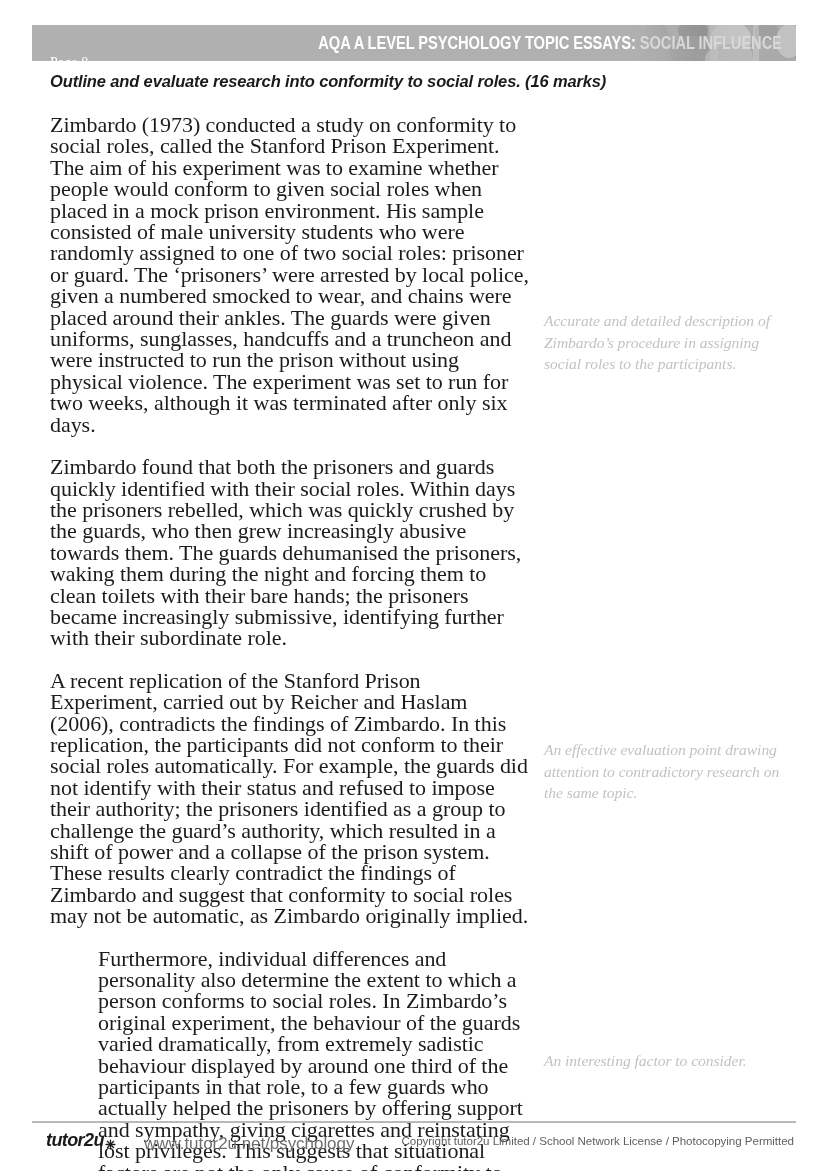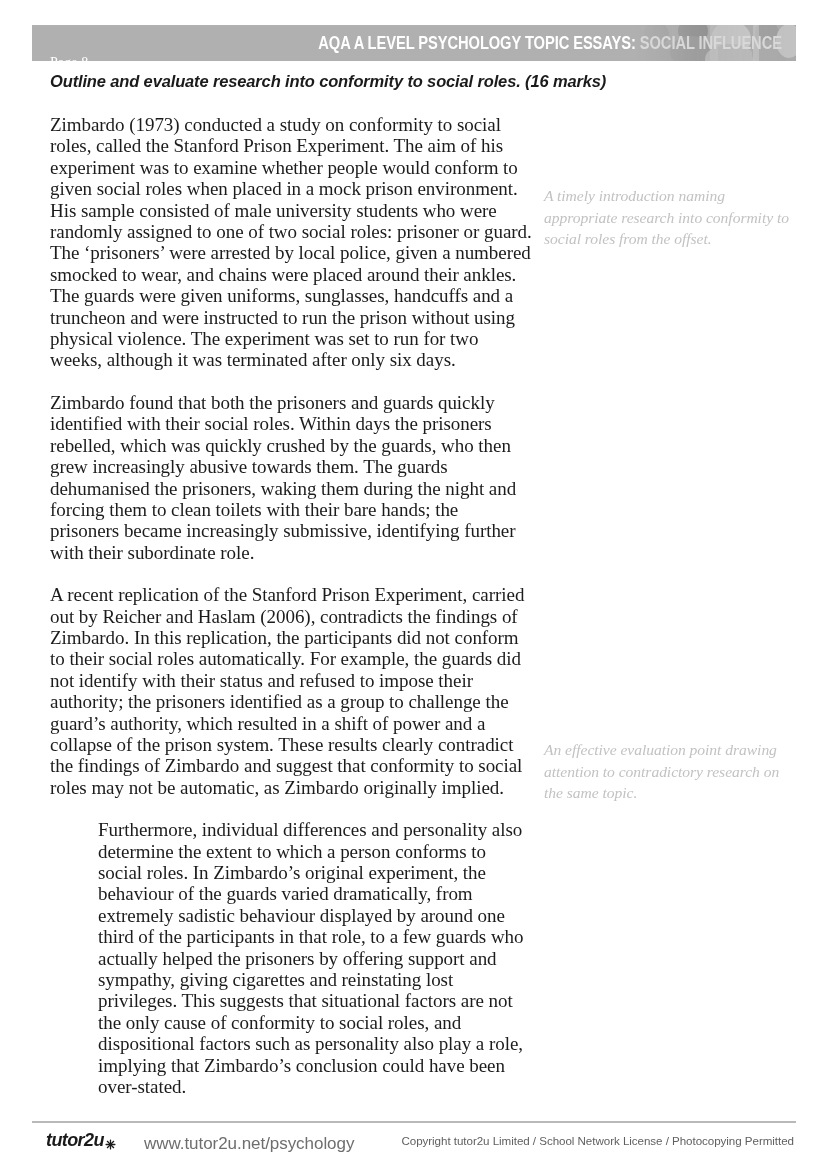--- a/index.html
+++ b/index.html
@@ -95,21 +95,21 @@
   
   .body-col {
     position: absolute;
     left: 50px;
     top: 114px;
     width: 482px;
   }
 
   .body-col p {
     font-family: "Liberation Serif", serif;
-    font-size: 19px;
+    font-size: 22px;
     line-height: 21.4px;
     color: #1c1c1c;
     text-align: left;
     margin: 0 0 21px 0;
     letter-spacing: -0.05px;
   }
   .body-col p:last-child { margin-bottom: 0; margin-left: 48px; }
 
   
   .notes-col {
@@ -241,22 +241,23 @@
   <div class="question">Outline and evaluate research into conformity to social roles. (16 marks)</div>
 
   <div class="body-col">
     <p>Zimbardo (1973) conducted a study on conformity to social roles, called the Stanford Prison Experiment. The aim of his experiment was to examine whether people would conform to given social roles when placed in a mock prison environment. His sample consisted of male university students who were randomly assigned to one of two social roles: prisoner or guard. The ‘prisoners’ were arrested by local police, given a numbered smocked to wear, and chains were placed around their ankles. The guards were given uniforms, sunglasses, handcuffs and a truncheon and were instructed to run the prison without using physical violence. The experiment was set to run for two weeks, although it was terminated after only six days.</p>
     <p>Zimbardo found that both the prisoners and guards quickly identified with their social roles. Within days the prisoners rebelled, which was quickly crushed by the guards, who then grew increasingly abusive towards them. The guards dehumanised the prisoners, waking them during the night and forcing them to clean toilets with their bare hands; the prisoners became increasingly submissive, identifying further with their subordinate role.</p>
     <p>A recent replication of the Stanford Prison Experiment, carried out by Reicher and Haslam (2006), contradicts the findings of Zimbardo. In this replication, the participants did not conform to their social roles automatically. For example, the guards did not identify with their status and refused to impose their authority; the prisoners identified as a group to challenge the guard’s authority, which resulted in a shift of power and a collapse of the prison system. These results clearly contradict the findings of Zimbardo and suggest that conformity to social roles may not be automatic, as Zimbardo originally implied.</p>
     <p>Furthermore, individual differences and personality also determine the extent to which a person conforms to social roles. In Zimbardo’s original experiment, the behaviour of the guards varied dramatically, from extremely sadistic behaviour displayed by around one third of the participants in that role, to a few guards who actually helped the prisoners by offering support and sympathy, giving cigarettes and reinstating lost privileges. This suggests that situational factors are not the only cause of conformity to social roles, and dispositional factors such as personality also play a role, implying that Zimbardo’s conclusion could have been over-stated.</p>
   </div>
 
   <div class="notes-col">
-    <div class="note" style="top:71px">A timely introduction naming appropriate research into conformity to social roles from the offset.</div>
+    <div class="note" style="top:196px">Accurate and detailed description of Zimbardo’s procedure in assigning social roles to the participants.</div>
     <div class="note" style="top:625px">An effective evaluation point drawing attention to contradictory research on the same topic.</div>
+    <div class="note" style="top:936px">An interesting factor to consider.</div>
   </div>
 
   <div class="footer-rule"></div>
 
   <div class="footer">
 
     <div class="logo-wrap">
       <div class="logo-text">
         <span>tutor</span><span class="t2u-2">2u</span>
       </div>

